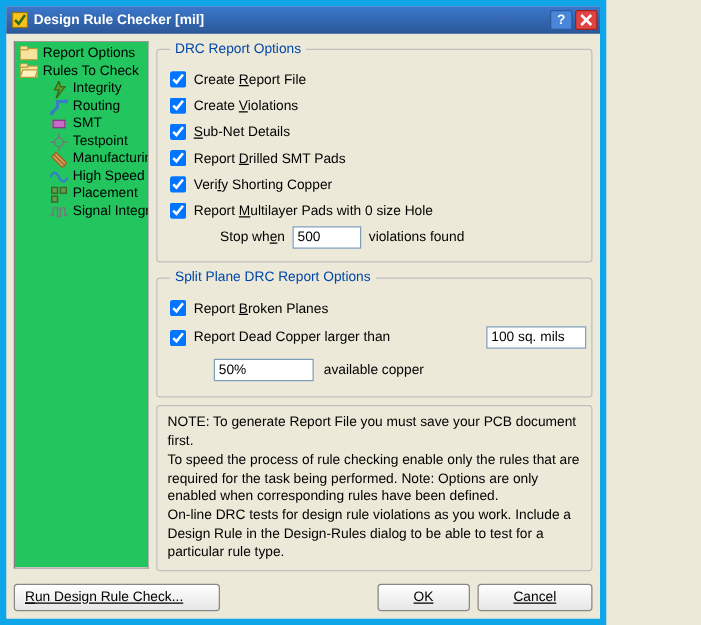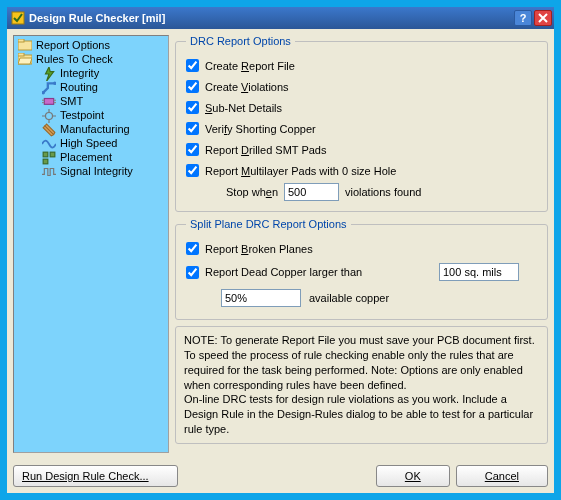--- a/index.html
+++ b/index.html
@@ -4,24 +4,24 @@
 <style>
   * { box-sizing: border-box; }
   body {
     margin: 0;
     font-family: Tahoma, Arial, sans-serif;
     font-size: 11px;
     background: #ece9d8;
     overflow: hidden;
   }
   .window {
-    width: 561px;
+    width: 485px;
     height: 500px;
     background: #ece9d8;
-    border: 7px solid #0ea5e9;
+    border: 5px solid #0ea5e9;
     display: flex;
     flex-direction: column;
   }
   .titlebar {
     height: 22px;
     background: linear-gradient(to bottom, #3a6ea5 0%, #2b5797 50%, #3a6ea5 100%);
     background: linear-gradient(to right, #0a246a 0%, #a6caf0 100%);
     background: linear-gradient(to bottom, #0058cc, #1b68d6 50%, #0046aa);
     background: #2b5797;
     background: linear-gradient(to bottom, #3b78cc, #2b5797);
@@ -45,21 +45,21 @@
   .tb-close { background: #e04343; border: 1px solid #a02020; }
   .body {
     flex: 1;
     display: flex;
     padding: 6px;
     gap: 6px;
     min-height: 0;
   }
   .tree {
     width: 156px;
-    background: #7dd3fc;
+    background: #22c55e;
     border: 1px solid #a0a0a0;
     border-top-color: #808080;
     border-left-color: #808080;
     padding: 2px 0;
     overflow: auto;
   }
   .tree-item {
     display: flex;
     align-items: center;
     padding: 1px 4px 1px 4px;
@@ -245,25 +245,25 @@
         <div class="chk-row">
           <input type="checkbox" checked="" style="">
           <label>Create <span class="u">V</span>iolations</label>
         </div>
         <div class="chk-row">
           <input type="checkbox" checked="" style="">
           <label><span class="u">S</span>ub-Net Details</label>
         </div>
         <div class="chk-row">
           <input type="checkbox" checked="" style="">
+          <label>Report <span class="u">D</span>rilled SMT Pads</label>
+        </div>
+        <div class="chk-row">
+          <input type="checkbox" checked="" style="">
           <label>Veri<span class="u">f</span>y Shorting Copper</label>
-        </div>
-        <div class="chk-row">
-          <input type="checkbox" checked="" style="">
-          <label>Report <span class="u">D</span>rilled SMT Pads</label>
         </div>
         <div class="chk-row last">
           <input type="checkbox" checked="" style="">
           <label>Report <span class="u">M</span>ultilayer Pads with 0 size Hole</label>
         </div>
         <div class="stoprow">
           <span>Stop wh<span class="u">e</span>n</span>
           <input type="text" style="width: 55px;" value="500">
           <span>violations found</span>
         </div>

